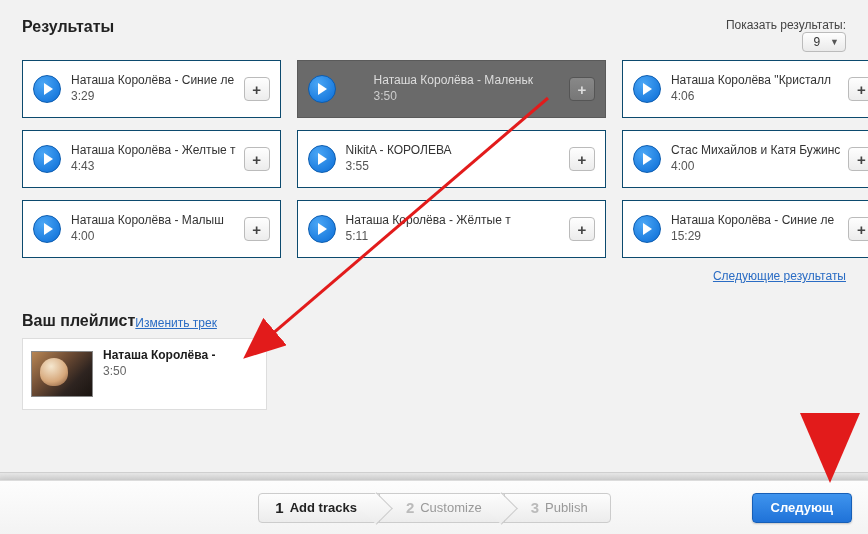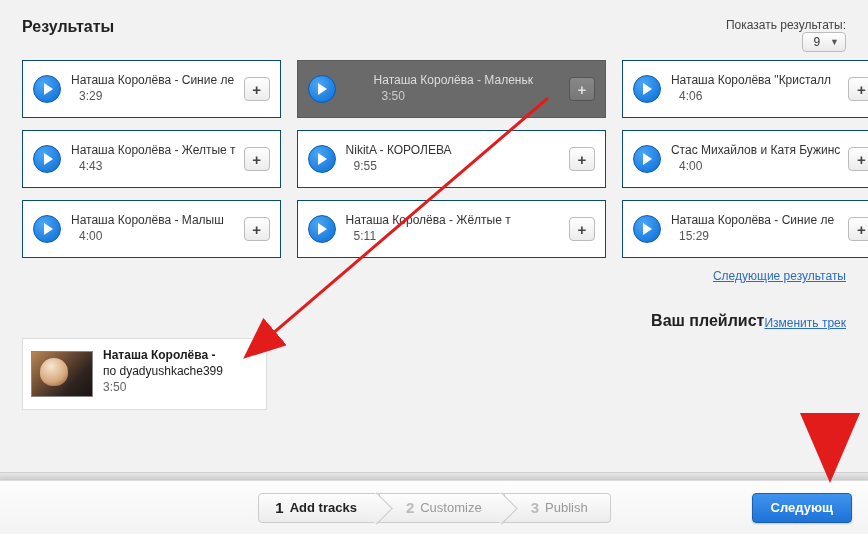--- a/index.html
+++ b/index.html
@@ -94,21 +94,21 @@
     overflow: hidden;
     font-size: 12px;
     line-height: 1.3;
     color: #333;
   }
   .track-info .title {
     white-space: nowrap;
     overflow: hidden;
     text-overflow: clip;
   }
-  .track-info .dur { color: #555; margin-left: 8px; }
+  .track-info .dur { color: #555; }
   .card.dark .track-info { color: #ddd; }
   .card.dark .track-info .dur { color: #ccc; }
   .overlay-msg {
     position: absolute;
     left: 50px; right: 50px;
     color: #fff;
     font-size: 12px;
     text-align: center;
     top: 50%;
     transform: translateY(-50%);
@@ -140,21 +140,21 @@
     margin-bottom: 29px;
   }
   .link-row a, .playlist-header a {
     color: #2a6cc4;
     text-decoration: underline;
     font-size: 12px;
   }
 
   .playlist-header {
     display: flex;
-    justify-content: flex-end;
+    justify-content: flex-start;
     align-items: flex-end;
     margin-bottom: 8px;
   }
 
   .playlist-item {
     background: #fff;
     border: 1px solid #ddd;
     width: 245px;
     height: 72px;
     display: flex;
@@ -321,21 +321,21 @@
           <div class="dur">4:43</div>
         </div>
         <div class="add-btn">+</div>
       </div>
       <div class="card">
         <div class="play-btn">
           <div class="tri"></div>
         </div>
         <div class="track-info">
           <div class="title">NikitA - КОРОЛЕВА</div>
-          <div class="dur">9:55</div>
+          <div class="dur">3:55</div>
         </div>
         <div class="add-btn">+</div>
       </div>
       <div class="card">
         <div class="play-btn">
           <div class="tri"></div>
         </div>
         <div class="track-info">
           <div class="title">Стас Михайлов и Катя Бужинс</div>
           <div class="dur">4:00</div>
@@ -382,21 +382,20 @@
     <h3 class="section-title">Ваш плейлист</h3>
     <a href="#">Изменить трек</a>
   </div>
 
   <div id="playlist-area">
       <div class="playlist-item">
         <div class="num">1</div>
         <div class="thumb"></div>
         <div class="pl-info">
           <div class="t1">Наташа Королёва -</div>
-          <div>по dyadyushkache399</div>
           <div class="dur">3:50</div>
         </div>
       </div>
     </div>
 </div>
 
 <div class="gradient-bar"></div>
 
 <div class="footer">
   <div class="wizard" id="wizard">

